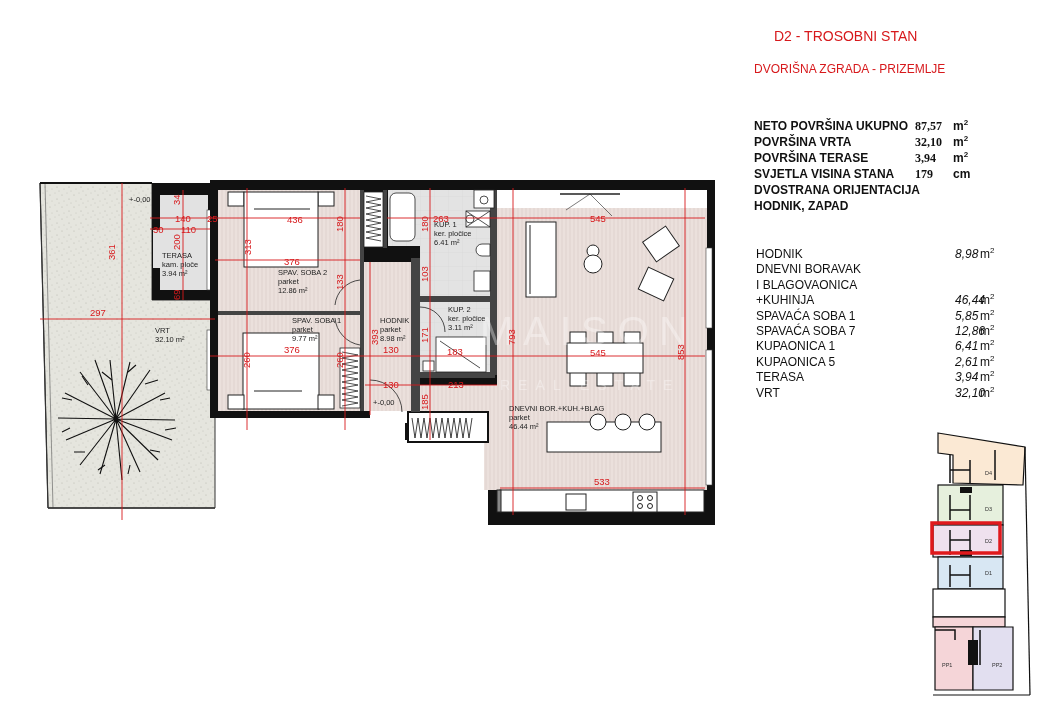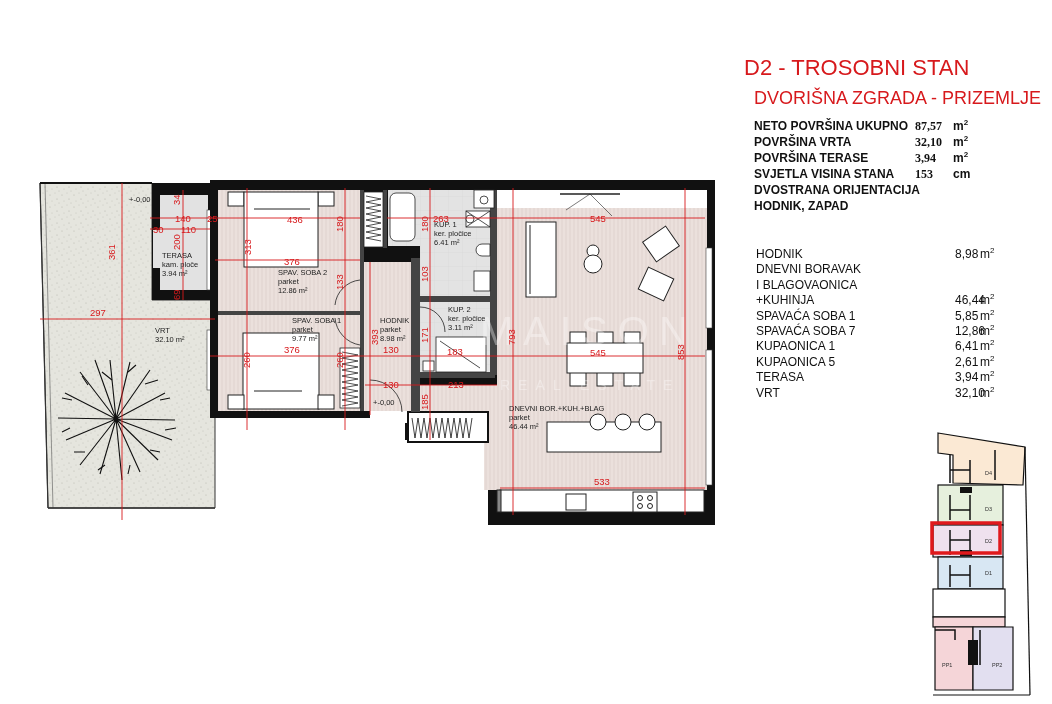--- a/index.html
+++ b/index.html
@@ -1,28 +1,28 @@
 <!DOCTYPE html>
 <html><head>
 <meta charset="utf-8">
 <style>
   html, body { margin:0; padding:0; background:#ffffff; }
   body { width:1052px; height:704px; position:relative; overflow:hidden; font-family:"Liberation Sans", sans-serif; }
   .abs { position:absolute; }
-  .title { color:#d7191c; font-size:22px; left:744px; top:28px; letter-spacing:0px; white-space:nowrap;margin-top:27px; }
-  .subtitle { color:#d7191c; font-size:18px; left:754px; top:62px; white-space:nowrap;margin-top:26px; }
+  .title { color:#d7191c; font-size:14px; left:774px; top:28px; letter-spacing:0px; white-space:nowrap; }
+  .subtitle { color:#d7191c; font-size:12px; left:754px; top:62px; white-space:nowrap; }
   .summary { left:754px; top:118px; font-size:12px; font-weight:bold; color:#111; }
   .summary .row { height:16px; line-height:16px; position:relative; white-space:nowrap; }
   .summary .lab { position:absolute; left:0; }
   .summary .val { position:absolute; left:161px;font-family:Liberation Serif, serif; }
   .summary .unit { position:absolute; left:199px; }
   .rooms { left:754px; top:247px; font-size:12px; color:#111; }
   .rooms .row { height:15.4px; line-height:15.4px; position:relative; white-space:nowrap; }
   .rooms .lab { position:absolute; left:2px; }
-  .rooms .val { position:absolute; left:201px; }
+  .rooms .val { position:absolute; left:201px;font-style:italic; }
   .rooms .unit { position:absolute; left:226px; }
   sup { font-size:8px; vertical-align:5px; line-height:0; }
   .plan { left:0; top:0; }
   .lbl { font-family:"Liberation Sans", sans-serif; font-size:7.5px; fill:#222; }
   .dim { font-family:"Liberation Sans", sans-serif; font-size:9.5px; fill:#d7191c; }
   .keylab { font-family:"Liberation Sans", sans-serif; font-size:5.5px; fill:#333; }
   .wm { font-family:"Liberation Sans", sans-serif; fill:#ffffff; opacity:0.35; }
 </style>
 </head>
 <body>
@@ -41,21 +41,21 @@
       <span class="val">32,10</span>
       <span class="unit"><span>m</span><sup>2</sup></span>
     </div>
   <div class="row">
       <span class="lab">POVRŠINA TERASE</span>
       <span class="val">3,94</span>
       <span class="unit"><span>m</span><sup>2</sup></span>
     </div>
   <div class="row">
       <span class="lab">SVJETLA VISINA STANA</span>
-      <span class="val">153</span>
+      <span class="val">179</span>
       <span class="unit"><span>cm</span><sup></sup></span>
     </div>
   <div class="row">
       <span class="lab">DVOSTRANA ORIJENTACIJA</span>
     </div>
   <div class="row">
       <span class="lab">HODNIK, ZAPAD</span>
     </div>
 </div>
 

